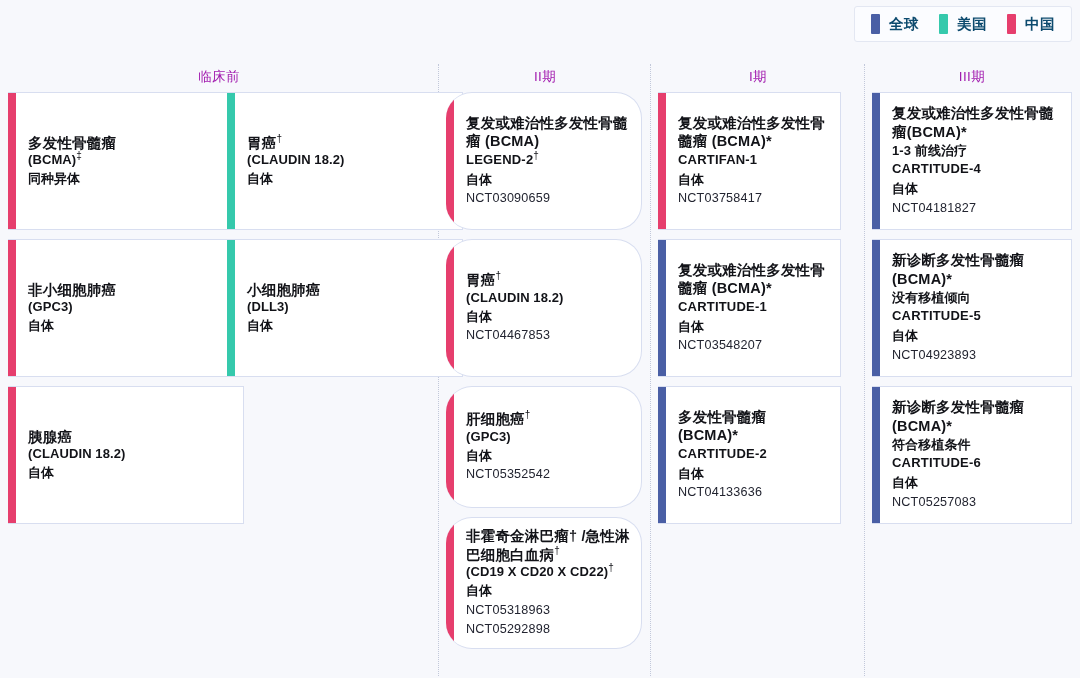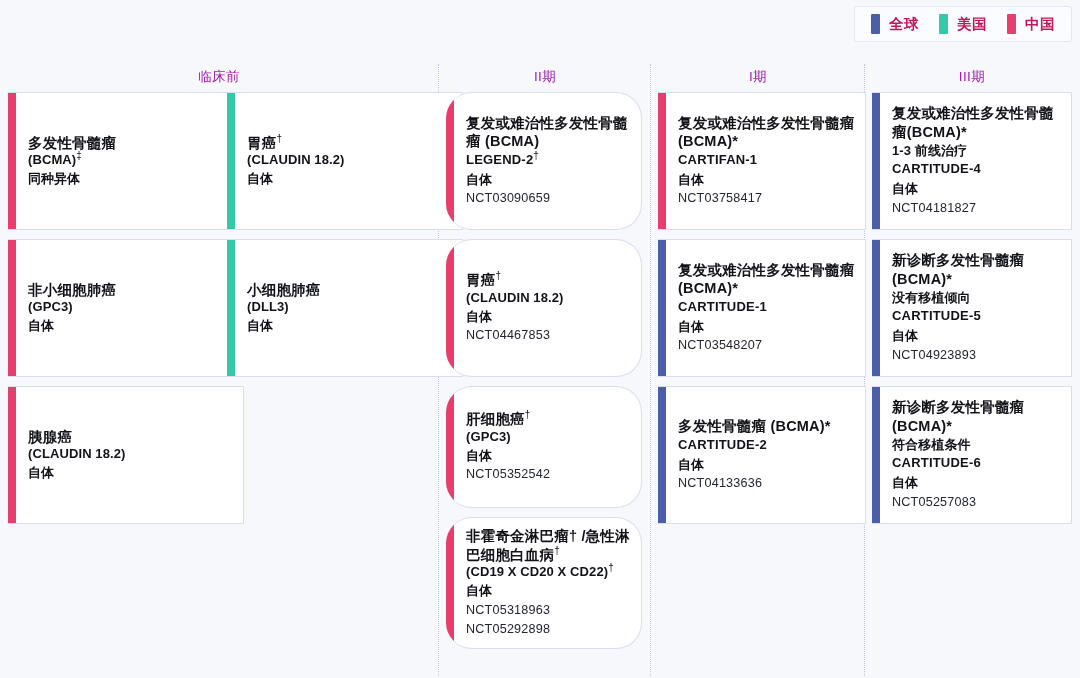--- a/index.html
+++ b/index.html
@@ -16,21 +16,21 @@
   .legend {
     position: absolute; top: 6px; right: 8px;
     display: flex; align-items: center; gap: 20px;
     background: #fbfcff;
     border: 1px solid #e3e7f2;
     border-radius: 3px;
     padding: 7px 16px;
   }
   .legend-item { display: flex; align-items: center; gap: 9px; }
   .legend-swatch { width: 9px; height: 20px; border-radius: 1px; display: block; }
-  .legend-label { font-size: 14.5px; font-weight: 700; color: #be185d; letter-spacing: .5px; text-align: right; }
+  .legend-label { font-size: 14.5px; font-weight: 700; color: #0c4a6e; letter-spacing: .5px; text-align: right; }
 
   
   .headers {
     position: absolute; top: 62px; left: 0; width: 1080px; height: 30px;
     display: flex;
   }
   .col-head {
     display: flex; align-items: center; justify-content: center;
     font-size: 13.5px; color: #a21caf; letter-spacing: .4px;
   }
@@ -96,21 +96,21 @@
   .card .nct {
     font-size: 12.6px; font-weight: 400; line-height: 1.5; color: #222430;
     letter-spacing: .2px;
   }
   sup { font-size: 10px; font-weight: 400; line-height: 0; vertical-align: super; }
 
   
   .c0 .card { height: 138px; width: 236px; }
   .c0 .cell { width: 219px; }
   .c1 .card { width: 196px; border-radius: 26px; }
-  .c2 .card { width: 208px; }
+  .c2 .card { width: 183px; }
   .c3 .card { width: 200px; }
   .c1 .cell, .c2 .cell, .c3 .cell { width: 100%; }
 
   .c1 .r0 .card { height: 138px; }
   .c1 .r1 .card { height: 138px; }
   .c1 .r2 .card { height: 122px; }
   .c1 .r3 .card { height: 132px; }
   .c2 .card { height: 138px; }
   .c3 .card { height: 138px; }
 

